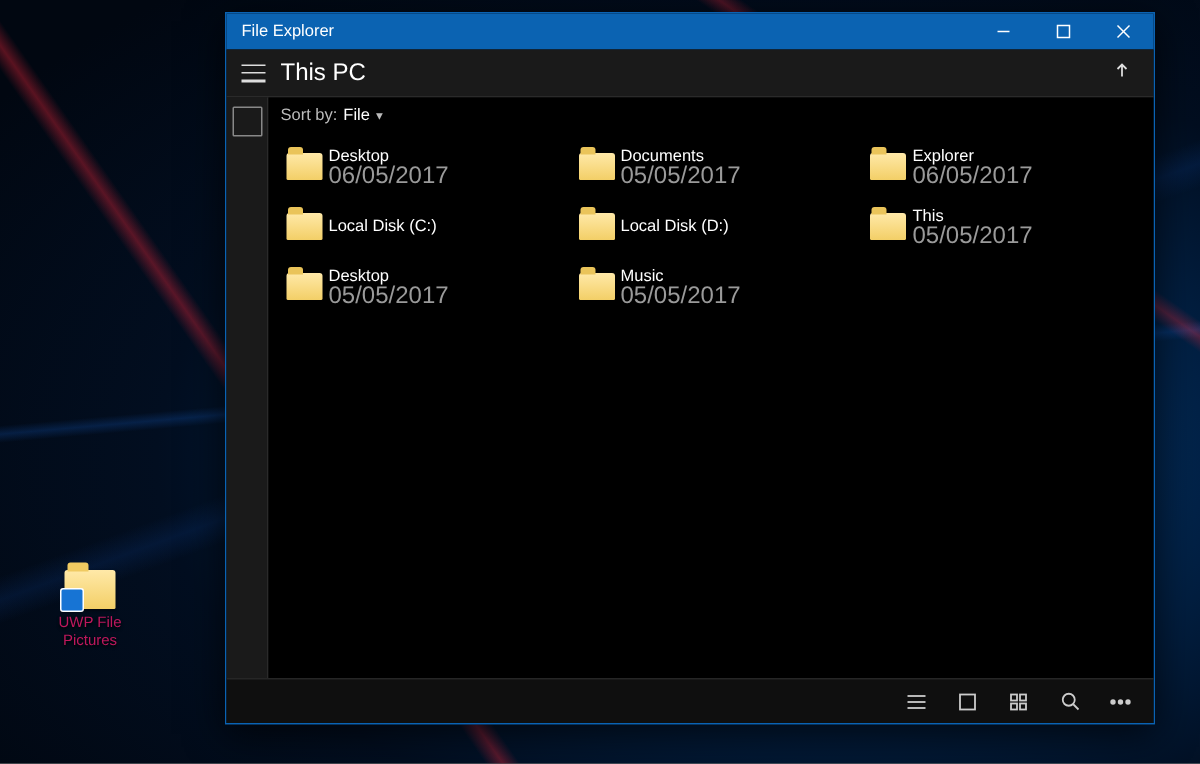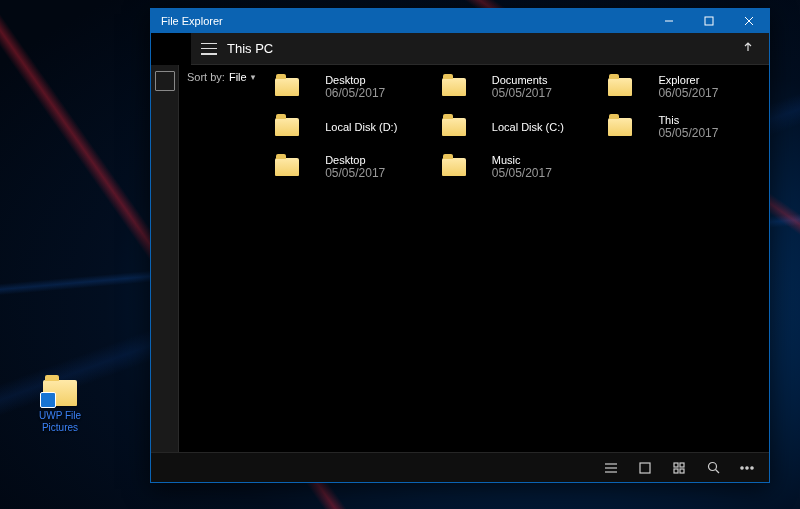--- a/index.html
+++ b/index.html
@@ -22,21 +22,21 @@
   body::after {
     left:0; top:0; right:0; bottom:0;
     background:
       linear-gradient( 55deg, transparent 28%, rgba(255,40,60,0.35) 29%, transparent 30%),
       linear-gradient( 35deg, transparent 78%, rgba(255,40,60,0.30) 79%, transparent 80%);
   }
 
   
   .desktop-icon {
     position: absolute; left: 30px; top: 380px; width: 60px;
-    text-align: center; color: #3b82f6; cursor: default; z-index:1;
+    text-align: center; color: #be185d; cursor: default; z-index:1;
   }
   .desktop-icon .glyph {
     width: 34px; height: 26px; margin: 0 auto 4px;
     background: linear-gradient(#ffe9a8,#f3cf67);
     border-radius: 2px 2px 1px 1px;
     position: relative; box-shadow: 0 1px 2px rgba(0,0,0,0.4);
   }
   .desktop-icon .glyph::before {
     content:""; position:absolute; left:2px; top:-5px; width:14px; height:6px;
     background:#f0ca61; border-radius:2px 2px 0 0;
@@ -65,69 +65,69 @@
   }
   .titlebar .title { padding-left:10px; }
   .titlebar .spacer { flex:1; }
   .tb-btn {
     width:40px; height:24px; display:flex; align-items:center; justify-content:center;
     cursor:default;
   }
   .tb-btn svg { stroke:#fff; stroke-width:1; fill:none; }
 
   .header {
-    height:32px; background:#1a1a1a; color:#fff; font-size:13px;
+    height:32px; background:#1a1a1a; color:#fff; font-size:16px;
     display:flex; align-items:center; gap:10px; padding:0 10px;
-    border-bottom:1px solid #2a2a2a; flex: 0 0 auto; margin-left: 40px;
+    border-bottom:1px solid #2a2a2a; flex: 0 0 auto;
   }
   .hamburger { width:16px; height:12px; display:flex; flex-direction:column; justify-content:space-between; cursor:default;}
   .hamburger span { height:1.5px; background:#ddd; }
   .header .loc { flex:1; font-weight:500; }
   .hdr-icon { width:22px; text-align:center; cursor:default; color:#ddd; }
 
   .body { flex:1; display:flex; min-height:0; }
   .siderail {
     width:28px; background:#1a1a1a; border-right:1px solid #2a2a2a;
     display:flex; flex-direction:column; align-items:center; padding-top:6px;
   }
   .siderail .rail-btn {
     width:20px; height:20px; margin-bottom:6px;
     border:1px solid #888; border-radius:1px; cursor:default;
   }
 
-  .content { flex:1; display:flex; flex-direction:row; background:#000; min-width:0;}
+  .content { flex:1; display:flex; flex-direction:column; background:#000; min-width:0;}
   .sortbar {
     height:24px; color:#bbb; font-size:11px; display:flex; align-items:center;
     padding:0 8px; gap:4px;
   }
   .sortbar .val { color:#fff; }
   .chev { font-size:9px; color:#bbb; }
 
   .grid {
     flex:1; padding:4px 8px 8px 8px;
     display:grid; grid-template-columns: repeat(3, 1fr);
     grid-auto-rows: 36px; gap:4px 10px;
     align-content:start;
   }
   .item {
-    display:flex; align-items:center; gap:26px; color:#fff;
+    display:flex; align-items:center; gap:4px; color:#fff;
     padding:2px 4px; cursor:default; border-radius:2px;
   }
   .folder {
     width:24px; height:18px; flex:0 0 24px;
     background:linear-gradient(#ffe9a8,#f3cf67);
     border-radius:2px 2px 1px 1px; position:relative;
   }
   .folder::before {
     content:""; position:absolute; left:1px; top:-4px; width:10px; height:5px;
     background:#eac45a; border-radius:2px 2px 0 0;
   }
   .meta { display:flex; flex-direction:column; line-height:13px; min-width:0; }
   .meta .name { font-size:11px; white-space:nowrap; overflow:hidden; text-overflow:ellipsis; }
-  .meta .date { font-size:12px; color:#9a9a9a; white-space:nowrap; }
+  .meta .date { font-size:16px; color:#9a9a9a; white-space:nowrap; }
   .meta .date:empty { display:none; }
 
   .statusbar {
     height:30px; background:#0f0f0f; border-top:1px solid #262626;
     display:flex; align-items:center; justify-content:flex-end; gap:2px;
     padding:0 6px; flex:0 0 auto;
   }
   .sb-btn {
     width:32px; height:24px; display:flex; align-items:center; justify-content:center;
     color:#ccc; cursor:default;
@@ -210,27 +210,27 @@
           <div class="item">
             <div class="folder"></div>
             <div class="meta">
               <div class="name">Explorer</div>
               <div class="date">06/05/2017</div>
             </div>
           </div>
           <div class="item">
             <div class="folder"></div>
             <div class="meta">
+              <div class="name">Local Disk (C:)</div>
+            </div>
+          </div>
+          <div class="item">
+            <div class="folder"></div>
+            <div class="meta">
               <div class="name">Local Disk (D:)</div>
-            </div>
-          </div>
-          <div class="item">
-            <div class="folder"></div>
-            <div class="meta">
-              <div class="name">Local Disk (C:)</div>
             </div>
           </div>
           <div class="item">
             <div class="folder"></div>
             <div class="meta">
               <div class="name">This</div>
               <div class="date">05/05/2017</div>
             </div>
           </div>
           <div class="item">

